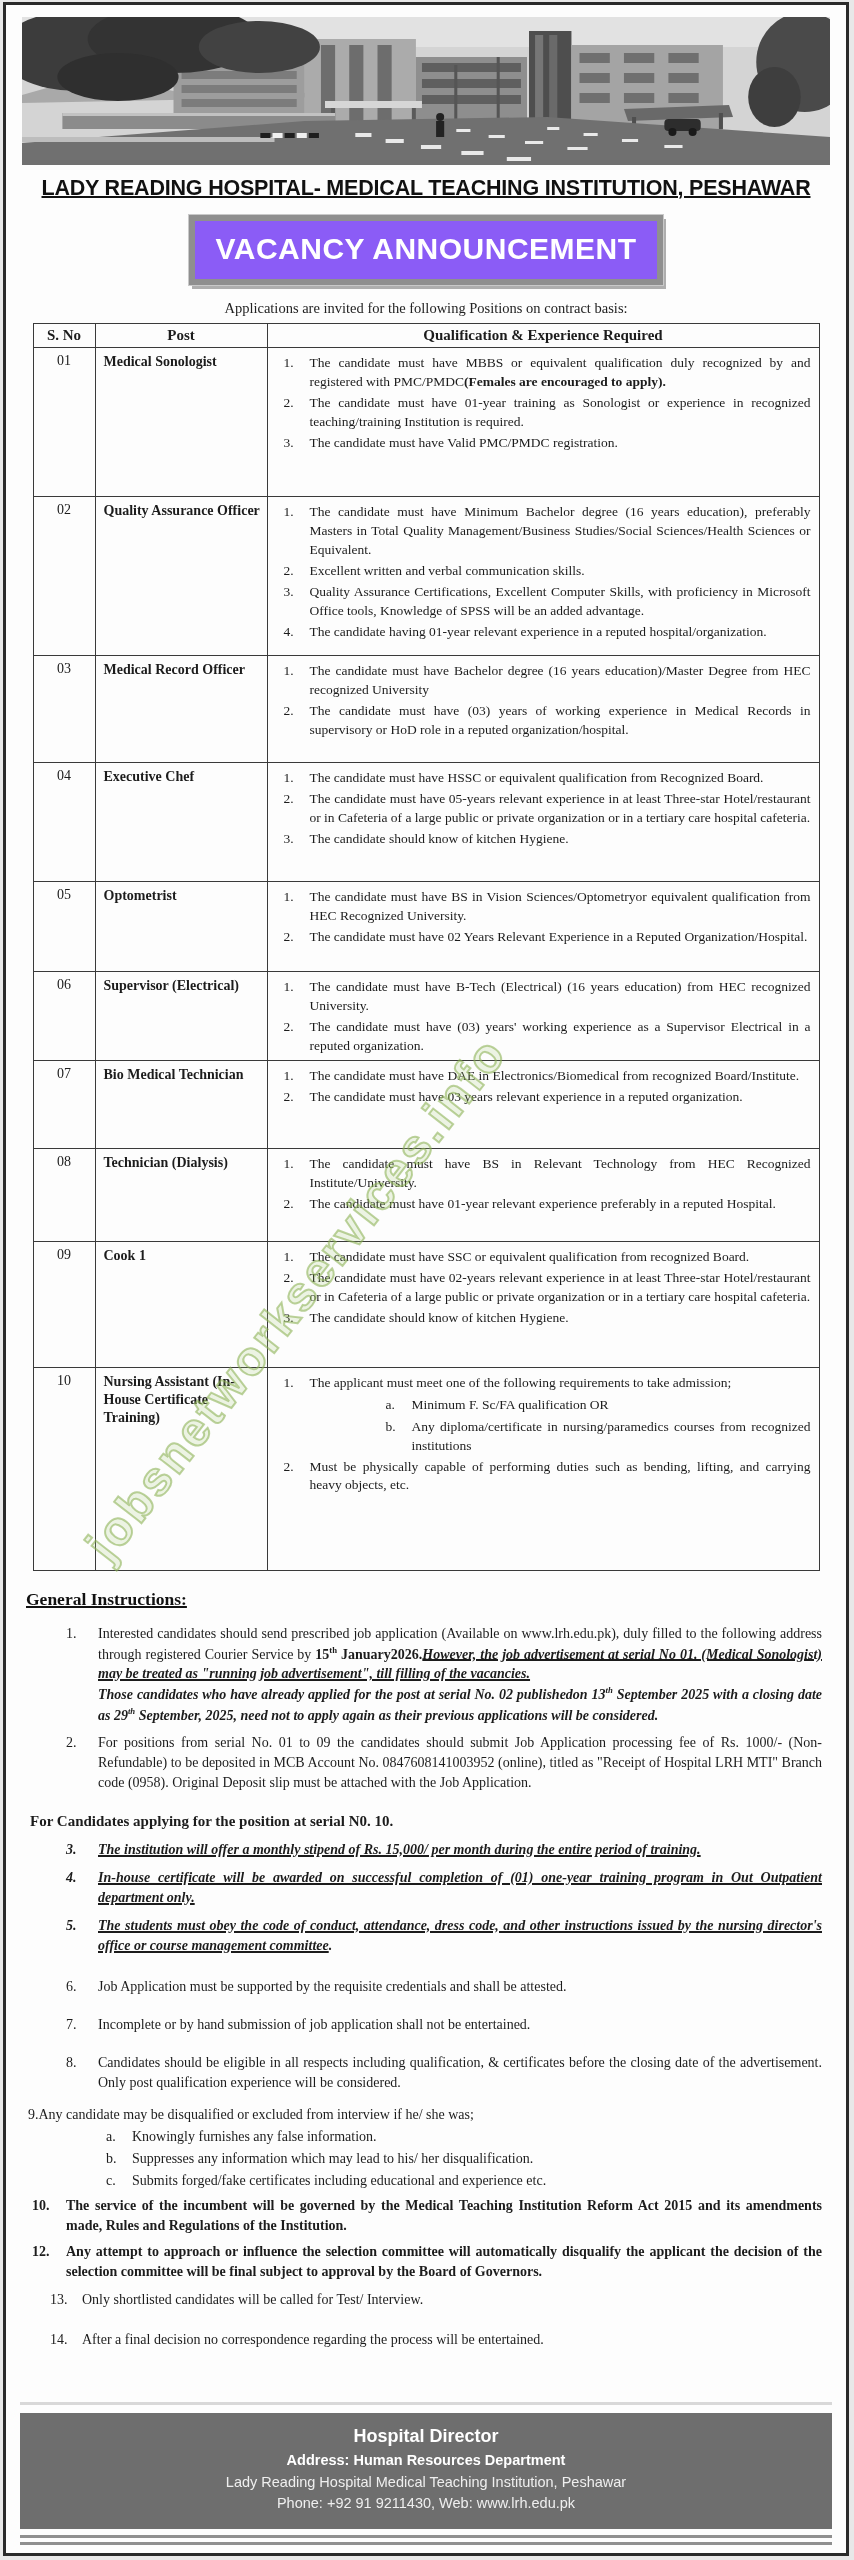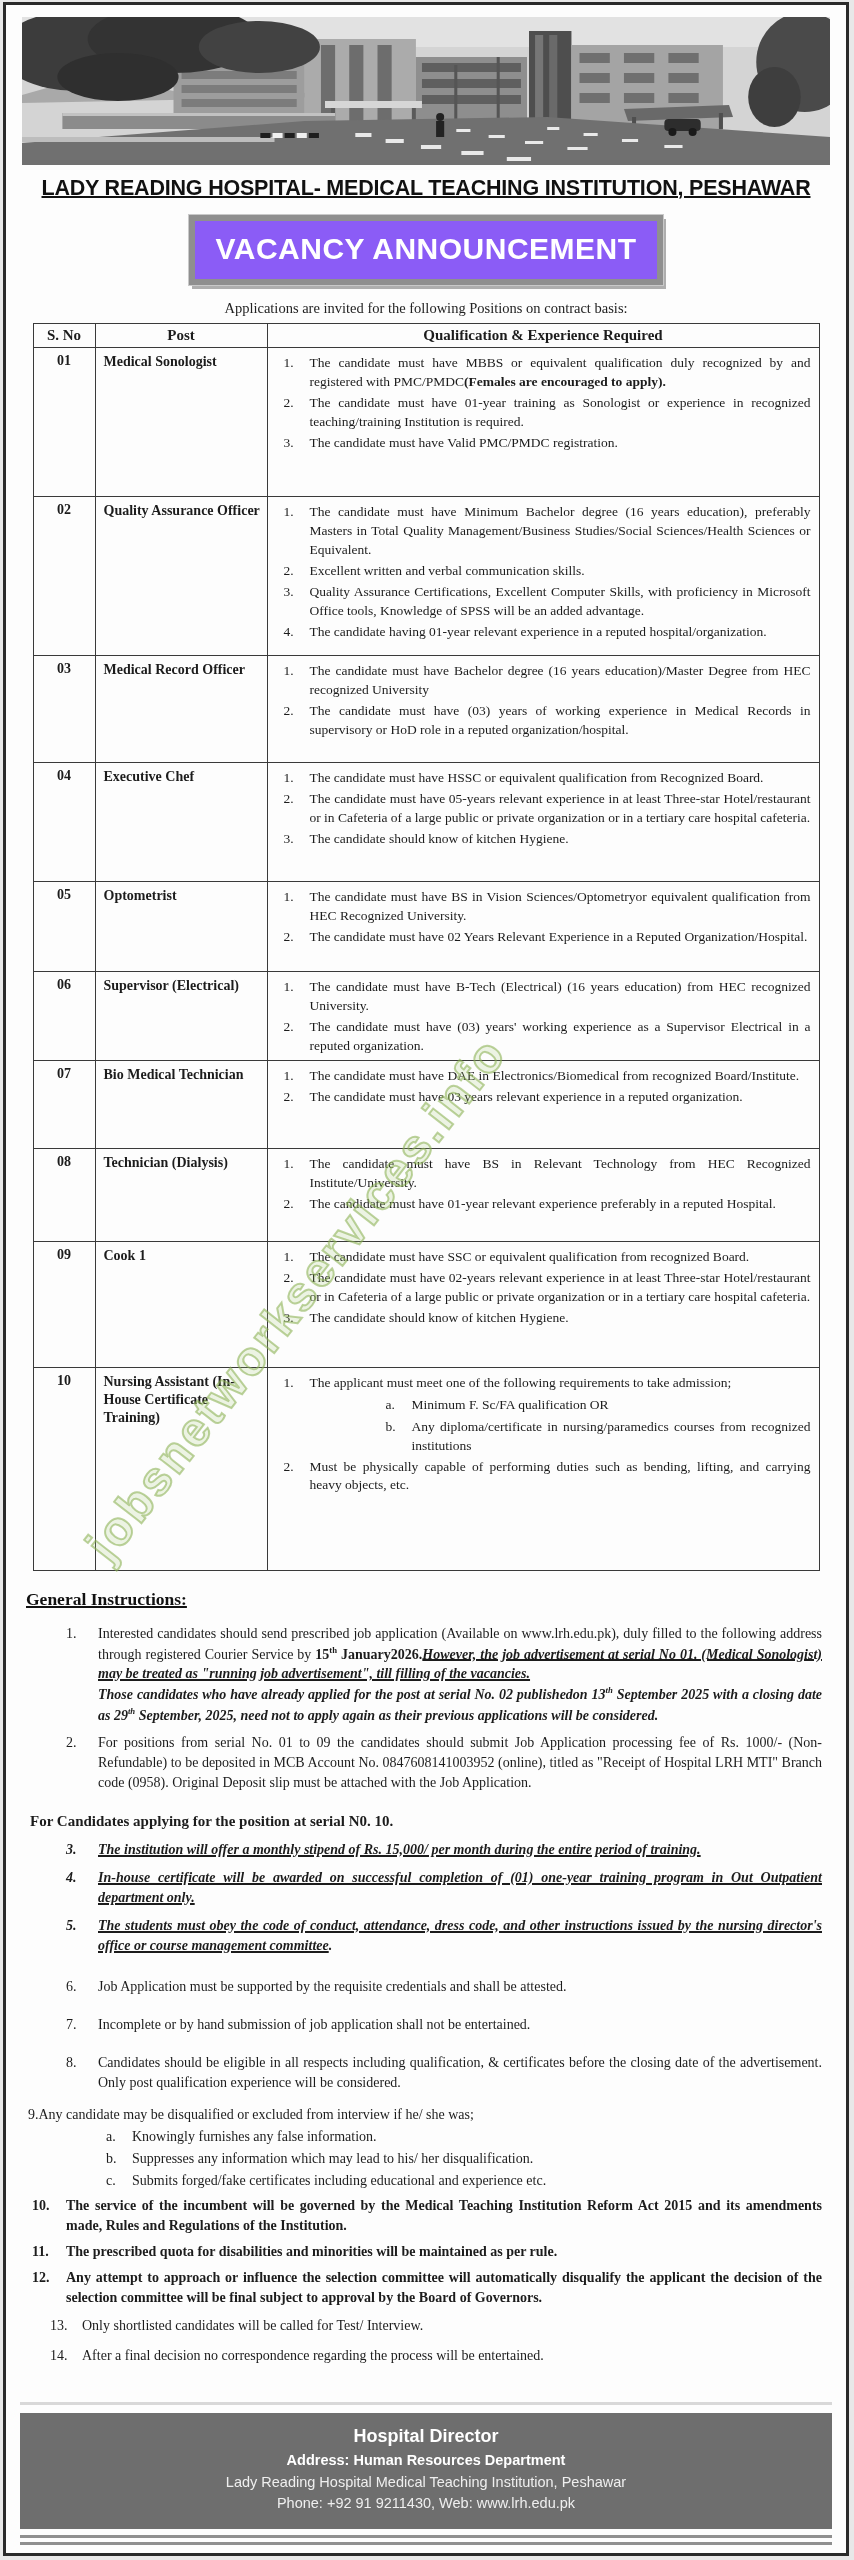--- a/index.html
+++ b/index.html
@@ -25,21 +25,21 @@
     color:#fff;font:bold 30px/1.15 "Liberation Sans",sans-serif;text-align:center;
     padding:11px 0 13px 0;letter-spacing:0.5px;}
 
   .intro{margin-top:15px;text-align:center;font-size:14.5px;color:#222;}
 
   
   table.vac{margin:6px auto 0 auto;width:786px;border-collapse:collapse;table-layout:fixed;}
   table.vac th,table.vac td{border:1.6px solid #3a3a3a;vertical-align:top;margin-top:24px;}
   table.vac th{font:bold 15px "Liberation Serif",serif;padding:3px 2px;text-align:center;}
   col.c1{width:62px}col.c2{width:172px}col.c3{width:552px}
-  td.sno{font-weight:bold;text-align:center;font-size:14px;padding-top:5px;}
+  td.sno{font-weight:normal;text-align:center;font-size:14px;padding-top:5px;}
   td.post{font-weight:bold;font-size:14px;padding:5px 6px 12px 8px;line-height:1.3;}
   td.qual{padding:4px 6px 4px 0;}
   .qwrap{box-sizing:border-box;}
   .qitem{display:flex;font-size:13.5px;line-height:1.4;margin-top:2px;}
   .qn{flex:0 0 26px;margin-left:16px;}
   .qt{flex:1;padding-right:2px;text-align:justify;}
   .qsub{display:flex;font-size:13.5px;line-height:1.4;margin-left:118px;margin-top:3px;}
   .qsn{flex:0 0 26px;}
 
   
@@ -456,38 +456,32 @@
               </div>
             </div>
           </div>
           <div class="gi-item wide" style="margin-top: 6px;">
             <span class="gi-num">10.</span>
             <div class="gi-body just">
               <div class="gi-para"><span>The service of the incumbent will be governed by the Medical Teaching Institution Reform Act 2015 and its amendments made, Rules and Regulations of the Institution.</span></div>
             </div>
           </div>
           <div class="gi-item wide" style="margin-top: 6px;">
-            <span class="gi-num">11.</span>
-            <div class="gi-body">
-              <div class="gi-para"><span>The prescribed quota for disabilities and minorities will be maintained as per rule.</span></div>
-            </div>
-          </div>
-          <div class="gi-item wide" style="margin-top: 6px;">
             <span class="gi-num">12.</span>
             <div class="gi-body just">
               <div class="gi-para"><span>Any attempt to approach or influence the selection committee will automatically disqualify the applicant the decision of the selection committee will be final subject to approval by the Board of Governors.</span></div>
             </div>
           </div>
           <div class="gi-item mid" style="margin-top: 8px;">
             <span class="gi-num">13.</span>
             <div class="gi-body">
               <div class="gi-para"><span>Only shortlisted candidates will be called for Test/ Interview.</span></div>
             </div>
           </div>
-          <div class="gi-item mid" style="margin-top: 10px; align-items: center;">
+          <div class="gi-item mid" style="margin-top: 20px; align-items: center;">
             <span class="gi-num">14.</span>
             <div class="gi-body">
               <div class="gi-para"><span>After a final decision no correspondence regarding the process will be entertained.</span></div>
             </div>
           </div>
         </div>
     </div>
 
     <div class="footer-divider"></div>
 

